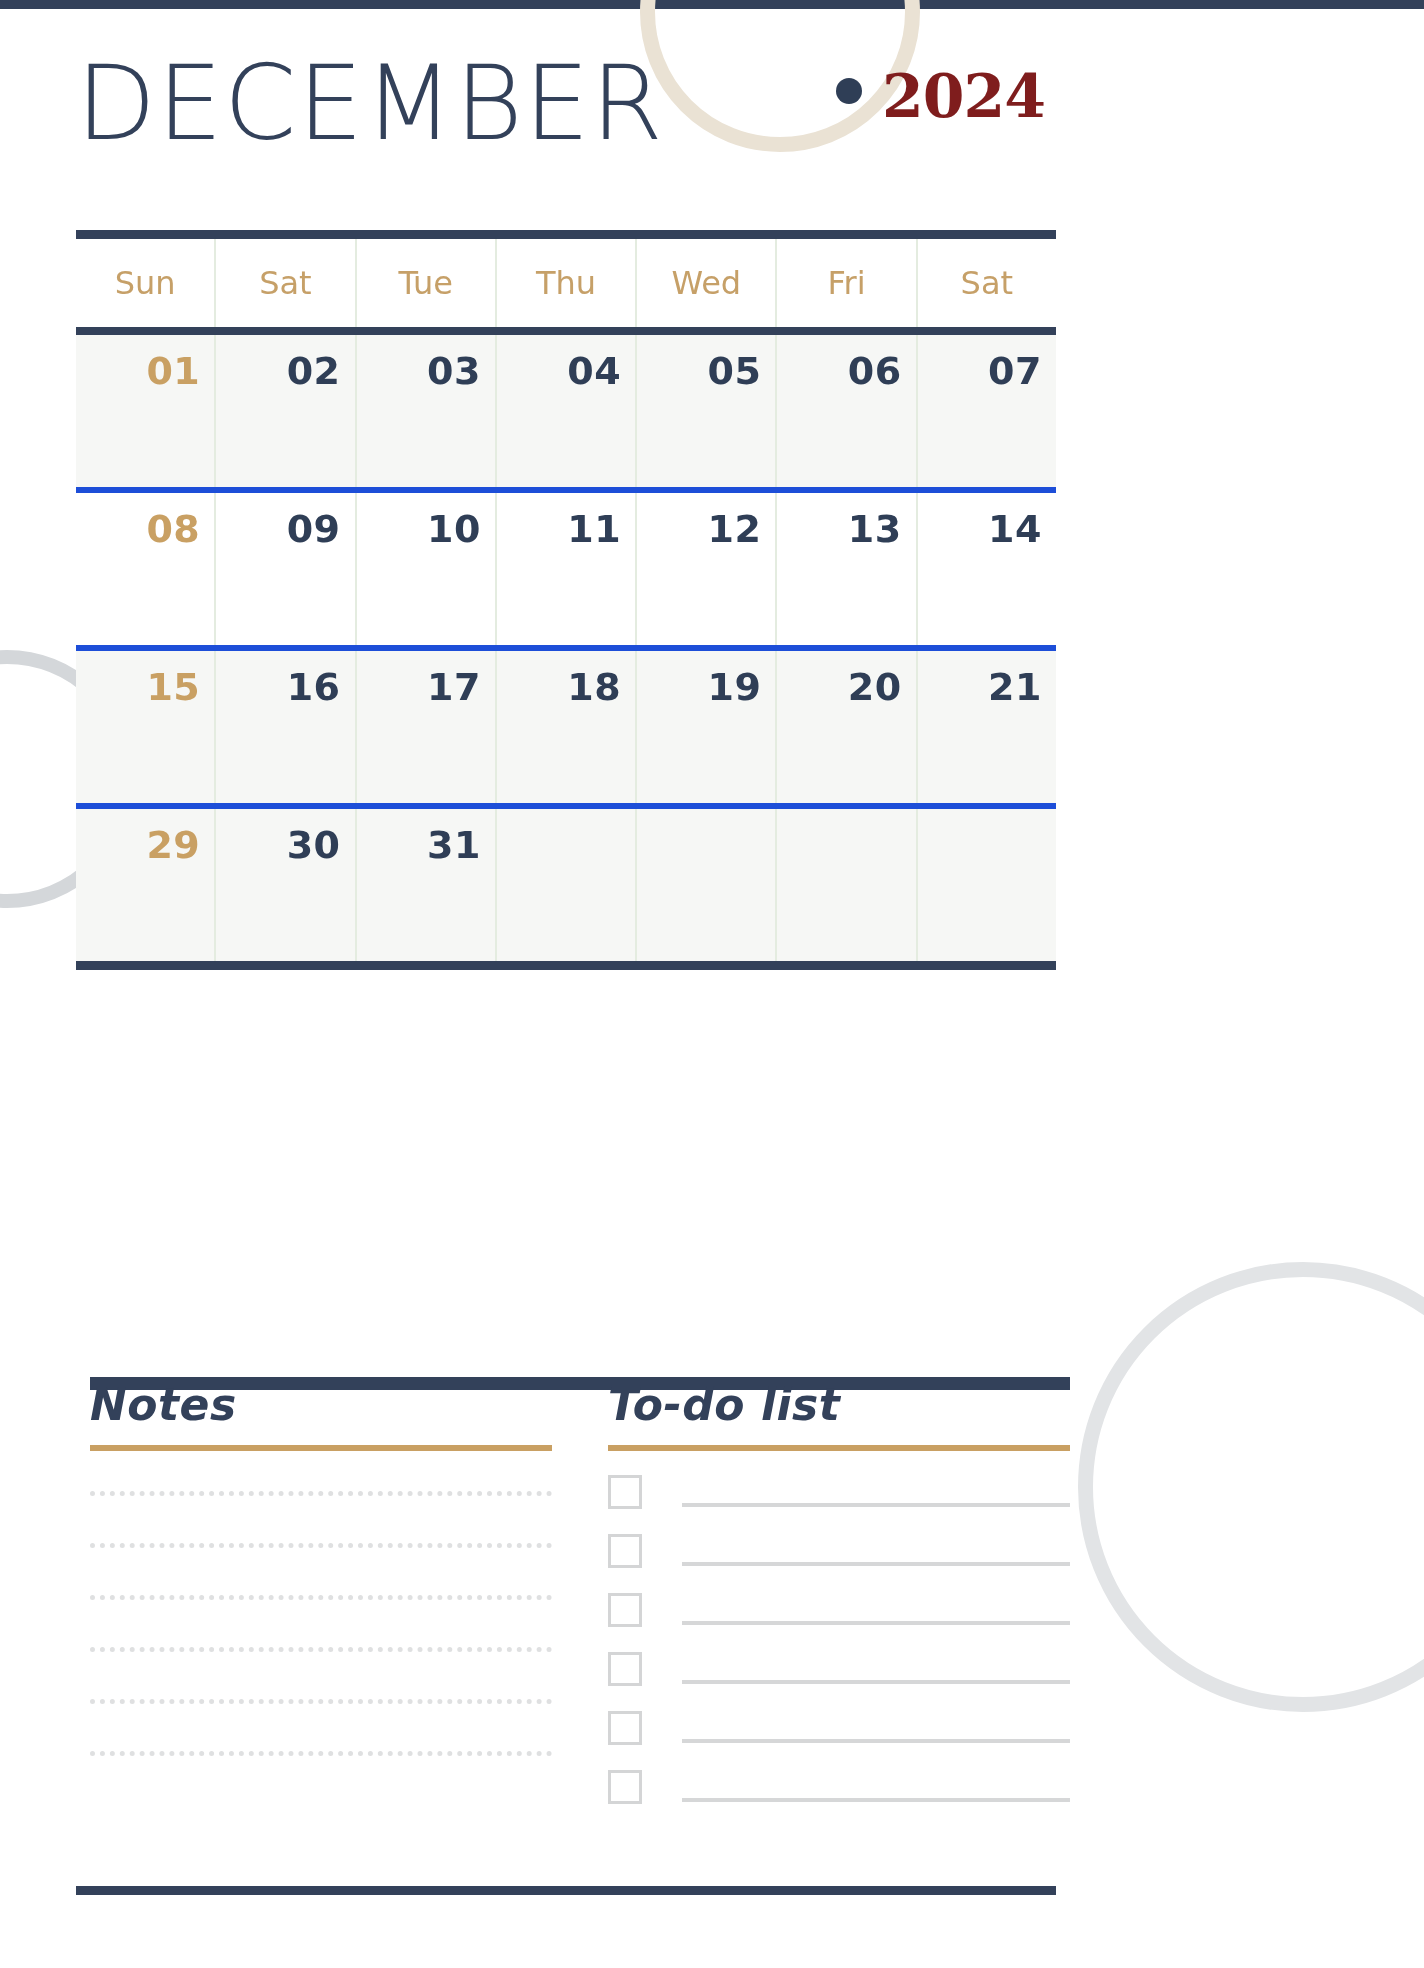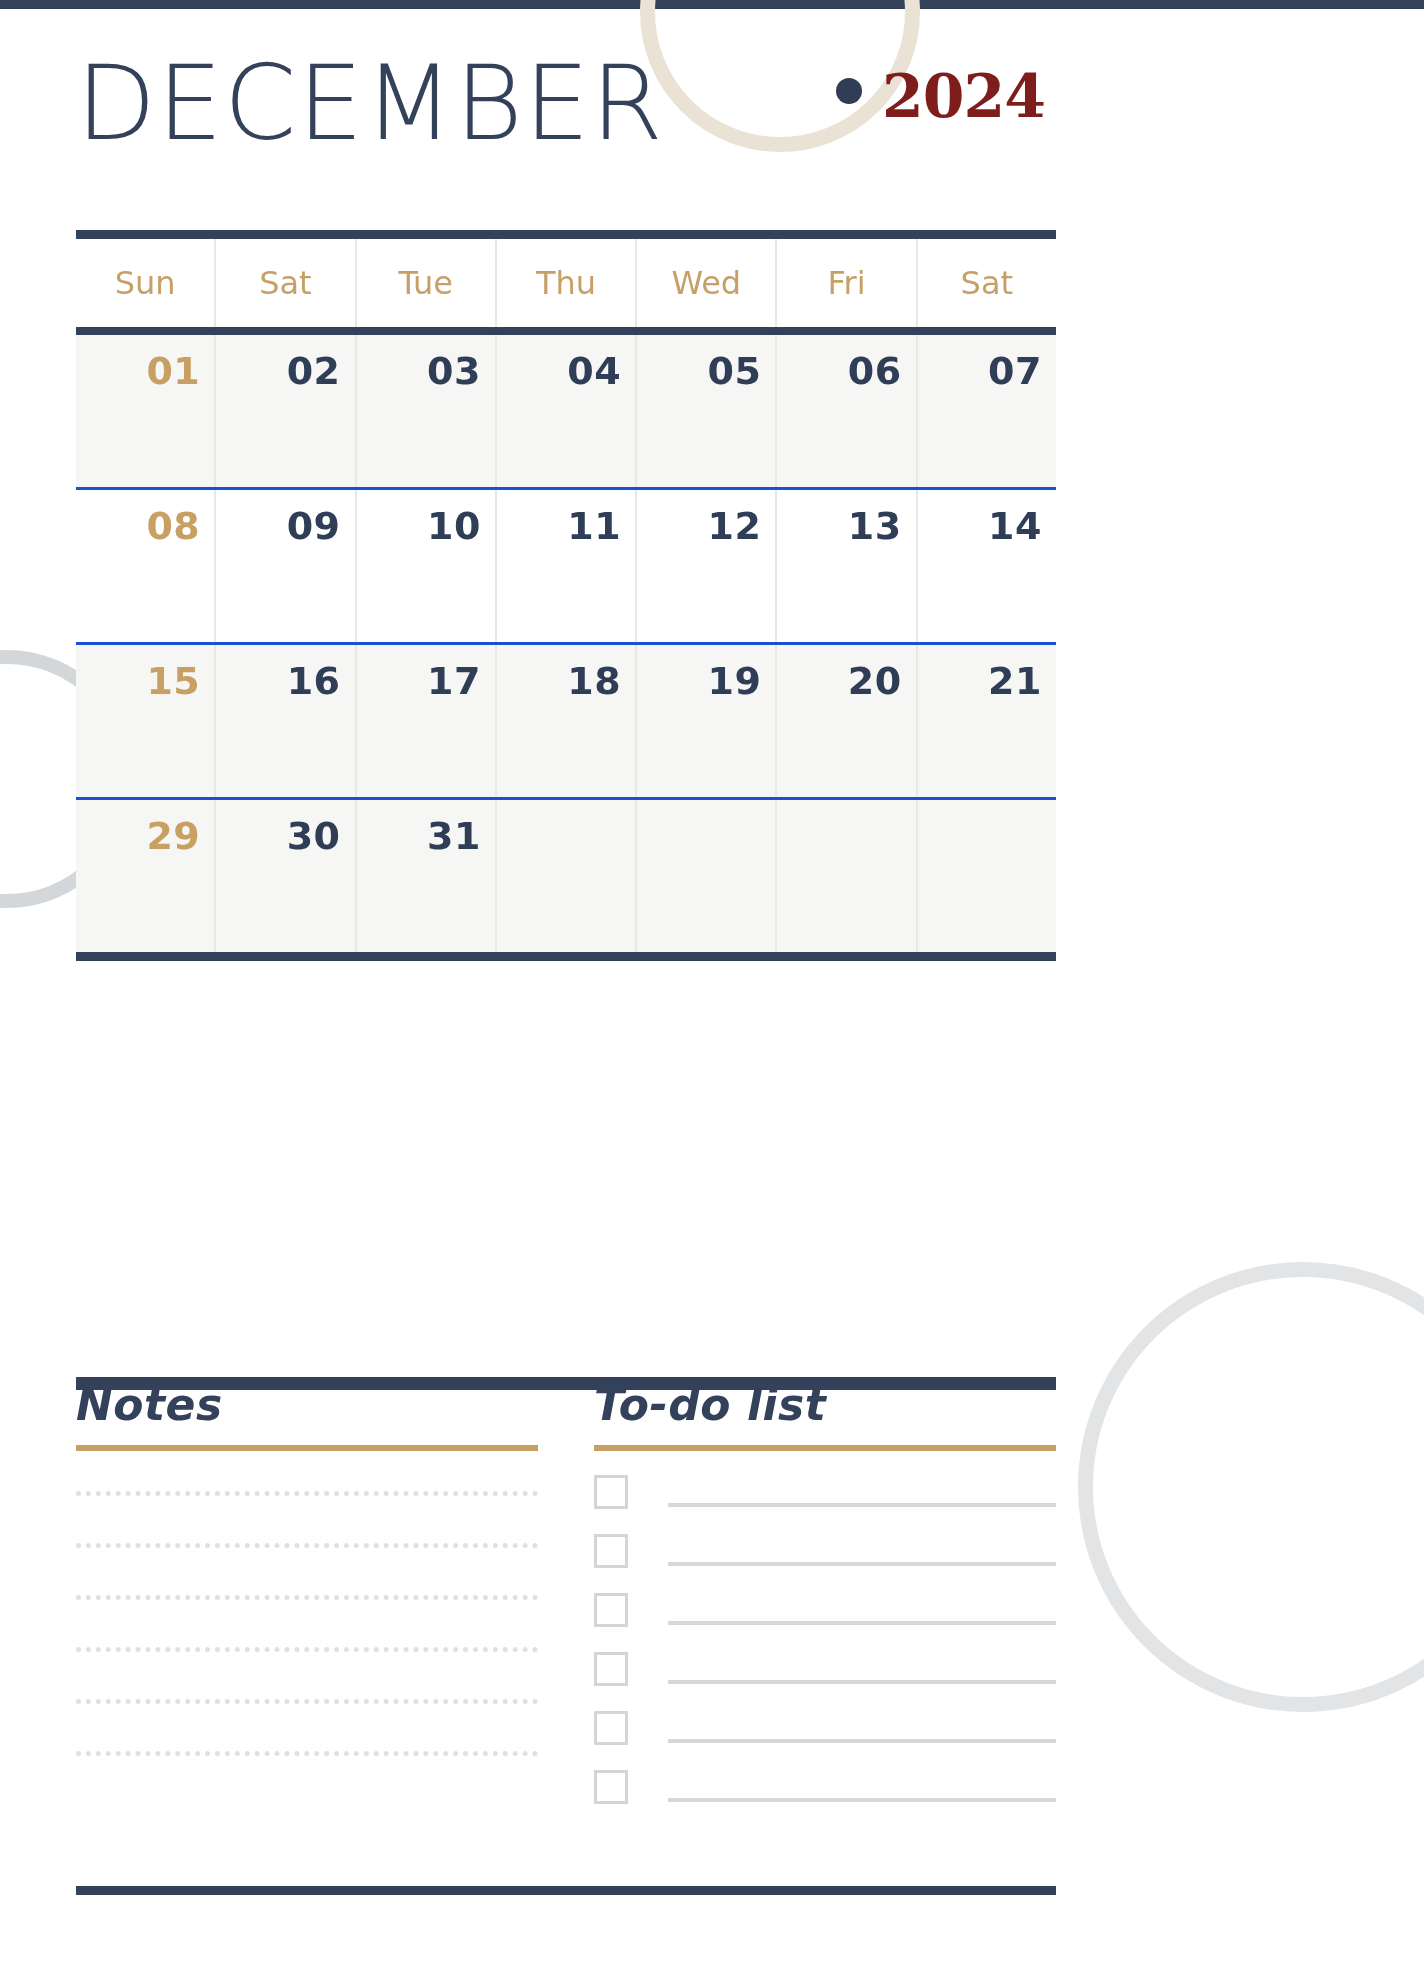--- a/index.html
+++ b/index.html
@@ -134,38 +134,38 @@
     height: 152px;
   }
   .date-row.shaded { background: #f6f7f5; }
   .date-cell {
     flex: 1 1 0;
     border-left: 2px solid #e4ece0;
     position: relative;
   }
   .date-cell:first-child { border-left: none; }
   .date-row + .date-row .date-cell { }
-  .date-row.has-top-border { border-top: 3px solid #1d4ed8; }
+  .date-row.has-top-border { border-top: 6px solid #1d4ed8; }
 
   .date-num {
     position: absolute;
     right: 14px;
     top: 14px;
     font-family: "DejaVu Sans", sans-serif;
     font-weight: 700;
     font-size: 38px;
     color: #2f3e56;
     letter-spacing: 0.5px;
   }
   .date-num.sunday { color: #c9a063; }
 
   
   .bottom {
     position: absolute;
-    left: 76px;
+    left: 90px;
     top: 1377px;
     width: 980px;
     display: flex;
     gap: 56px;
   }
   .panel { flex: 1 1 0; }
   .panel-title {
     font-family: "DejaVu Sans", sans-serif;
     font-style: italic;
     font-weight: 700;

